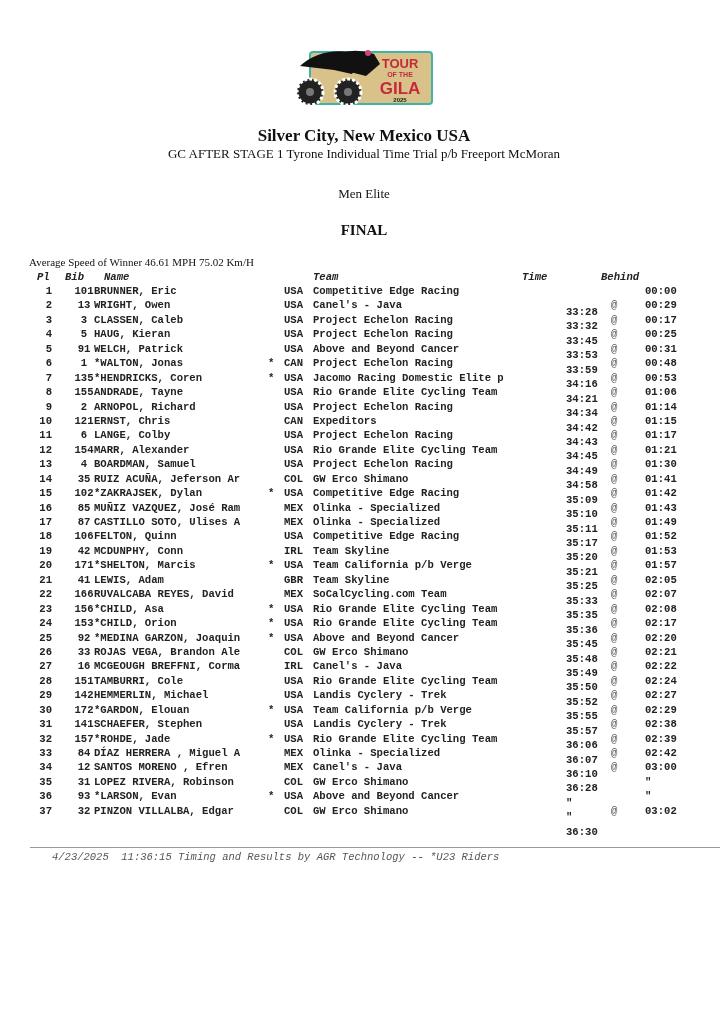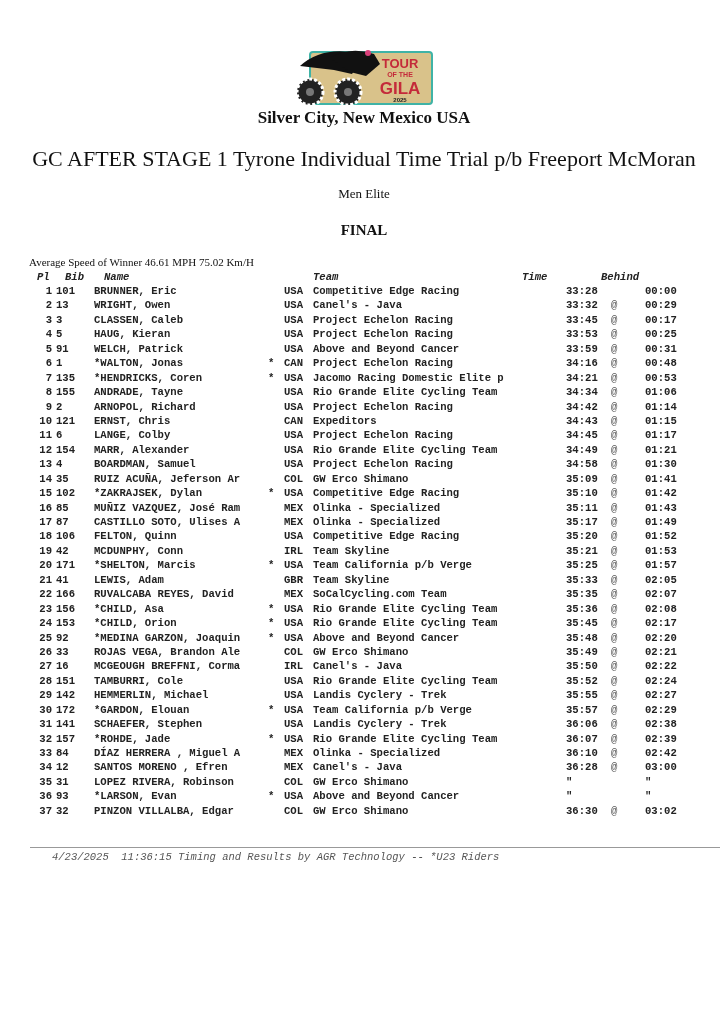--- a/index.html
+++ b/index.html
@@ -1,36 +1,36 @@
 <!DOCTYPE html>
 <html><head>
 <meta charset="utf-8">
 <style>
   html, body { margin: 0; padding: 0; background: #ffffff; }
   body { width: 728px; height: 1024px; position: relative; overflow: hidden; font-family: "Liberation Serif", serif; color: #111; }
   .logo { position: absolute; left: 290px; top: 44px; width: 146px; height: 64px; }
   .hdr { position: absolute; left: 0; width: 728px; text-align: center; }
-  .h-city { top: 108px; font-weight: bold; font-size: 17px; }
-  .h-stage { top: 146px; font-size: 22px; }
+  .h-city { top: 126px; font-weight: bold; font-size: 17px; }
+  .h-stage { top: 146px; font-size: 13px; }
   .h-cat { top: 186px; font-size: 13px; }
   .h-final { top: 222px; font-size: 15px; font-weight: bold; }
   .avg { position: absolute; left: 29px; top: 256px; font-size: 11px; }
   .mono { font-family: "Liberation Mono", monospace; font-weight: bold; font-size: 10.6px; white-space: pre; color: #222; }
   .thead { position: absolute; left: 0; top: 271px; width: 728px; height: 14px; font-style: italic; }
   .thead span { position: absolute; top: 0; text-align: right; }
   .rows { position: absolute; left: 0; top: 285px; width: 728px; }
   .row { position: relative; height: 14.45px; }
   .row span { position: absolute; top: 0; }
   .c-pl { left: 30px; width: 22px; text-align: right; }
-  .c-bib { left: 56px; width: 28px; text-align: left; }
+  .c-bib { left: 70px; width: 28px; text-align: center; }
   .c-name { left: 94px; }
   .c-star { left: 268px; }
   .c-cty { left: 284px; }
   .c-team { left: 313px; }
-  .c-time { left: 566px; }
+  .c-time { left: 566px; margin-top: 21px; }
   .c-at { left: 611px; font-weight: normal; color: #555; }
   .c-behind { left: 645px; }
   .footer-line { position: absolute; left: 30px; top: 847px; width: 690px; border-top: 1px solid #999; }
   .footer { position: absolute; left: 30px; top: 851px; font-family: "Liberation Mono", monospace; font-style: italic; font-size: 10.5px; color: #555; white-space: pre; margin-left: 22px; }
 </style>
 </head>
 <body>
 
 <div class="logo">
   <svg width="146" height="64" viewBox="0 0 146 64">

